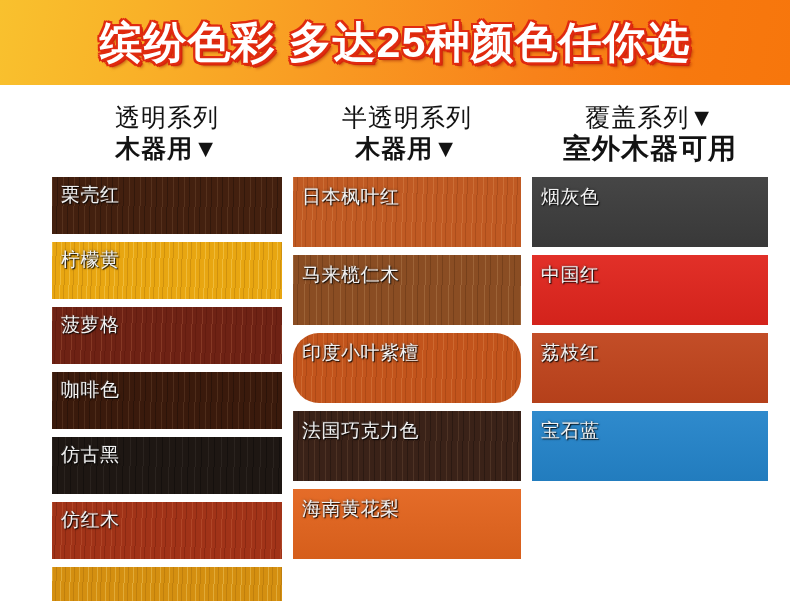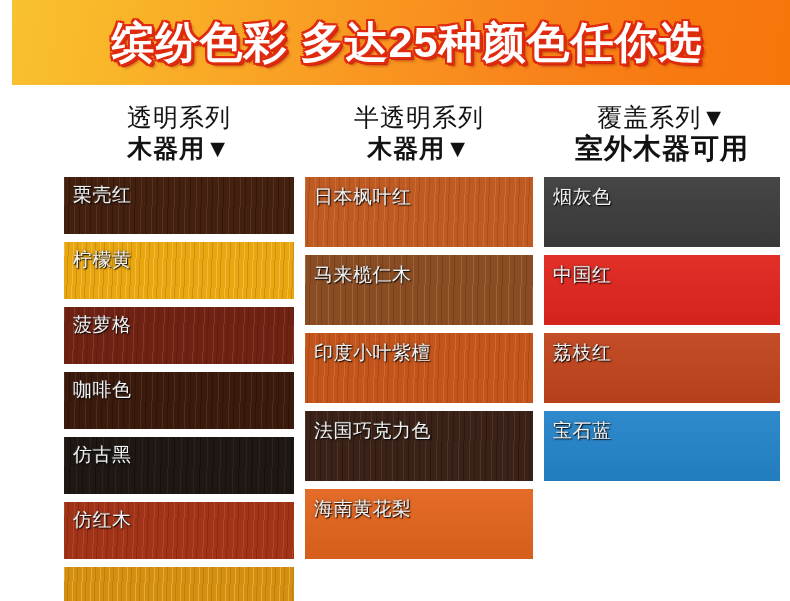--- a/index.html
+++ b/index.html
@@ -2,21 +2,21 @@
 <html><head>
 <meta charset="utf-8">
 <style>
   * { margin:0; padding:0; box-sizing:border-box; }
   html, body {
     width:790px; height:601px;
     background:#ffffff;
     font-family:"Liberation Sans","DejaVu Sans",sans-serif;
     overflow:hidden;
   }
-  #page { position:relative; width:772px; height:601px; background:#fff;margin-left:12px; }
+  #page { position:relative; width:772px; height:601px; background:#fff; }
 
   
   .banner {
     position:absolute; left:0; top:0; width:790px; height:85px;
     background:linear-gradient(100deg,#f9c12e 0%,#f9b529 14%,#f99a22 42%,#f8821a 68%,#f7790f 86%,#f7760c 100%);
     display:flex; align-items:center; justify-content:center;
     overflow:hidden;
   }
   .banner-title {
     font-size:43px; font-weight:bold; color:#ffffff;
@@ -117,21 +117,21 @@
       </div>
       <div class="swatches">
           <div class="swatch" style="background: rgb(192, 90, 35); padding-left: 16px;">
             <div class="grain" style="background-image: repeating-linear-gradient(92deg, rgba(255, 200, 140, 0.18) 0px, rgba(255, 200, 140, 0.18) 1px, rgba(0, 0, 0, 0) 1px, rgba(0, 0, 0, 0) 4px, rgba(90, 30, 0, 0.2) 4px, rgba(90, 30, 0, 0.2) 5px, rgba(0, 0, 0, 0) 5px, rgba(0, 0, 0, 0) 10px);"></div>
             <div class="label">日本枫叶红</div>
           </div>
           <div class="swatch" style="background: rgb(138, 77, 35);">
             <div class="grain" style="background-image: repeating-linear-gradient(91deg, rgba(255, 215, 160, 0.16) 0px, rgba(255, 215, 160, 0.16) 1px, rgba(0, 0, 0, 0) 1px, rgba(0, 0, 0, 0) 5px, rgba(50, 20, 0, 0.22) 5px, rgba(50, 20, 0, 0.22) 6px, rgba(0, 0, 0, 0) 6px, rgba(0, 0, 0, 0) 12px);"></div>
             <div class="label">马来榄仁木</div>
           </div>
-          <div class="swatch" style="background: rgb(194, 84, 28);">
+          <div class="swatch" style="background: rgb(194, 84, 28); border-radius: 26px;">
             <div class="grain" style="background-image: repeating-linear-gradient(92deg, rgba(255, 200, 140, 0.18) 0px, rgba(255, 200, 140, 0.18) 1px, rgba(0, 0, 0, 0) 1px, rgba(0, 0, 0, 0) 4px, rgba(90, 30, 0, 0.2) 4px, rgba(90, 30, 0, 0.2) 5px, rgba(0, 0, 0, 0) 5px, rgba(0, 0, 0, 0) 10px);"></div>
             <div class="label">印度小叶紫檀</div>
           </div>
           <div class="swatch" style="background: rgb(58, 34, 24); text-align: right;">
             <div class="grain" style="background-image: repeating-linear-gradient(91deg, rgba(255, 200, 150, 0.1) 0px, rgba(255, 200, 150, 0.1) 1px, rgba(0, 0, 0, 0) 1px, rgba(0, 0, 0, 0) 5px, rgba(0, 0, 0, 0.25) 5px, rgba(0, 0, 0, 0.25) 6px, rgba(0, 0, 0, 0) 6px, rgba(0, 0, 0, 0) 11px);"></div>
             <div class="label">法国巧克力色</div>
           </div>
           <div class="swatch" style="background: rgb(227, 100, 29);">
             <div class="grain" style="background-image: linear-gradient(rgba(255, 255, 255, 0.05), rgba(0, 0, 0, 0.06));"></div>
             <div class="label">海南黄花梨</div>

